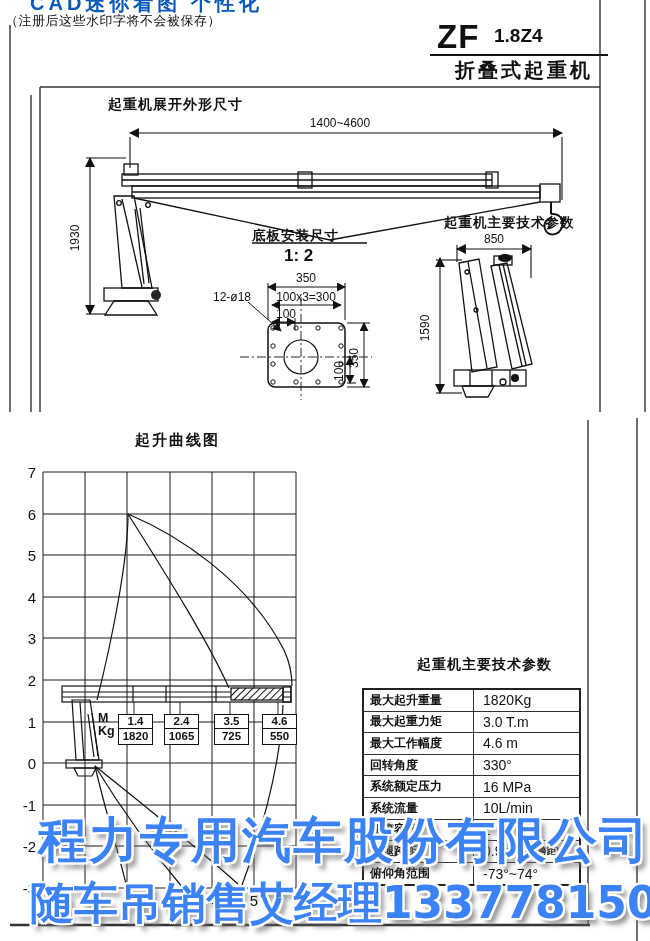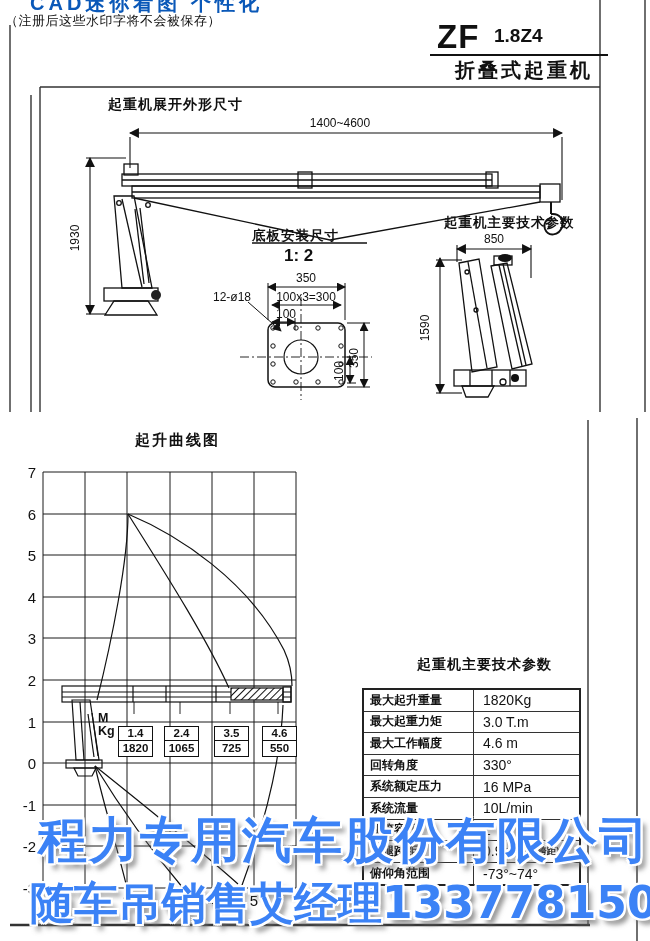--- a/index.html
+++ b/index.html
@@ -15,21 +15,21 @@
   .sec-label{font-weight:bold;white-space:nowrap;}
   .extended-label{left:108px;top:96px;font-size:14px;letter-spacing:1px;}
   .baseplate-label{left:252px;top:227px;font-size:13.5px;letter-spacing:1px;}
   .baseplate-scale{left:284px;top:246px;font-size:17px;font-weight:600;}
   .retracted-label{left:444px;top:214px;font-size:13.5px;letter-spacing:1px;}
   .chart-title{left:135px;top:431px;font-size:15px;letter-spacing:2px;}
   .params-title{left:417px;top:656px;font-size:14px;letter-spacing:1px;}
   .ytick{width:32px;text-align:right;font-size:15px;left:4px;}
   .xtick{width:16px;text-align:center;font-size:15px;top:892px;}
   .mkg{left:98px;top:712px;font-size:12.5px;font-weight:bold;line-height:13px;}
-  .lb{position:absolute;top:714px;width:33px;height:29px;border:1.5px solid #111;background:#fff;margin-top:12px;}
+  .lb{position:absolute;top:714px;width:33px;height:29px;border:1.5px solid #111;background:#fff;}
   .lb .t{height:13px;border-bottom:1.5px solid #111;font-size:11.5px;font-weight:bold;
         text-align:center;line-height:13px;}
   .lb .b{font-size:11.5px;font-weight:bold;text-align:center;line-height:14px;}
   .ptable{left:362px;top:688px;width:219px;height:198px;border:2px solid #222;box-sizing:border-box;background:transparent;}
   .prow{display:flex;height:21.6px;border-bottom:1.2px solid #333;box-sizing:border-box;}
   .prow:last-child{border-bottom:none;}
   .pl{width:110px;border-right:1.2px solid #333;box-sizing:border-box;font-size:12px;
       font-weight:bold;display:flex;align-items:center;padding-left:6px;white-space:nowrap;}
   .pv{flex:1;font-size:14px;display:flex;align-items:center;padding-left:9px;white-space:nowrap;}
   .pv .small{font-size:9.5px;font-weight:bold;margin-left:1px;}

